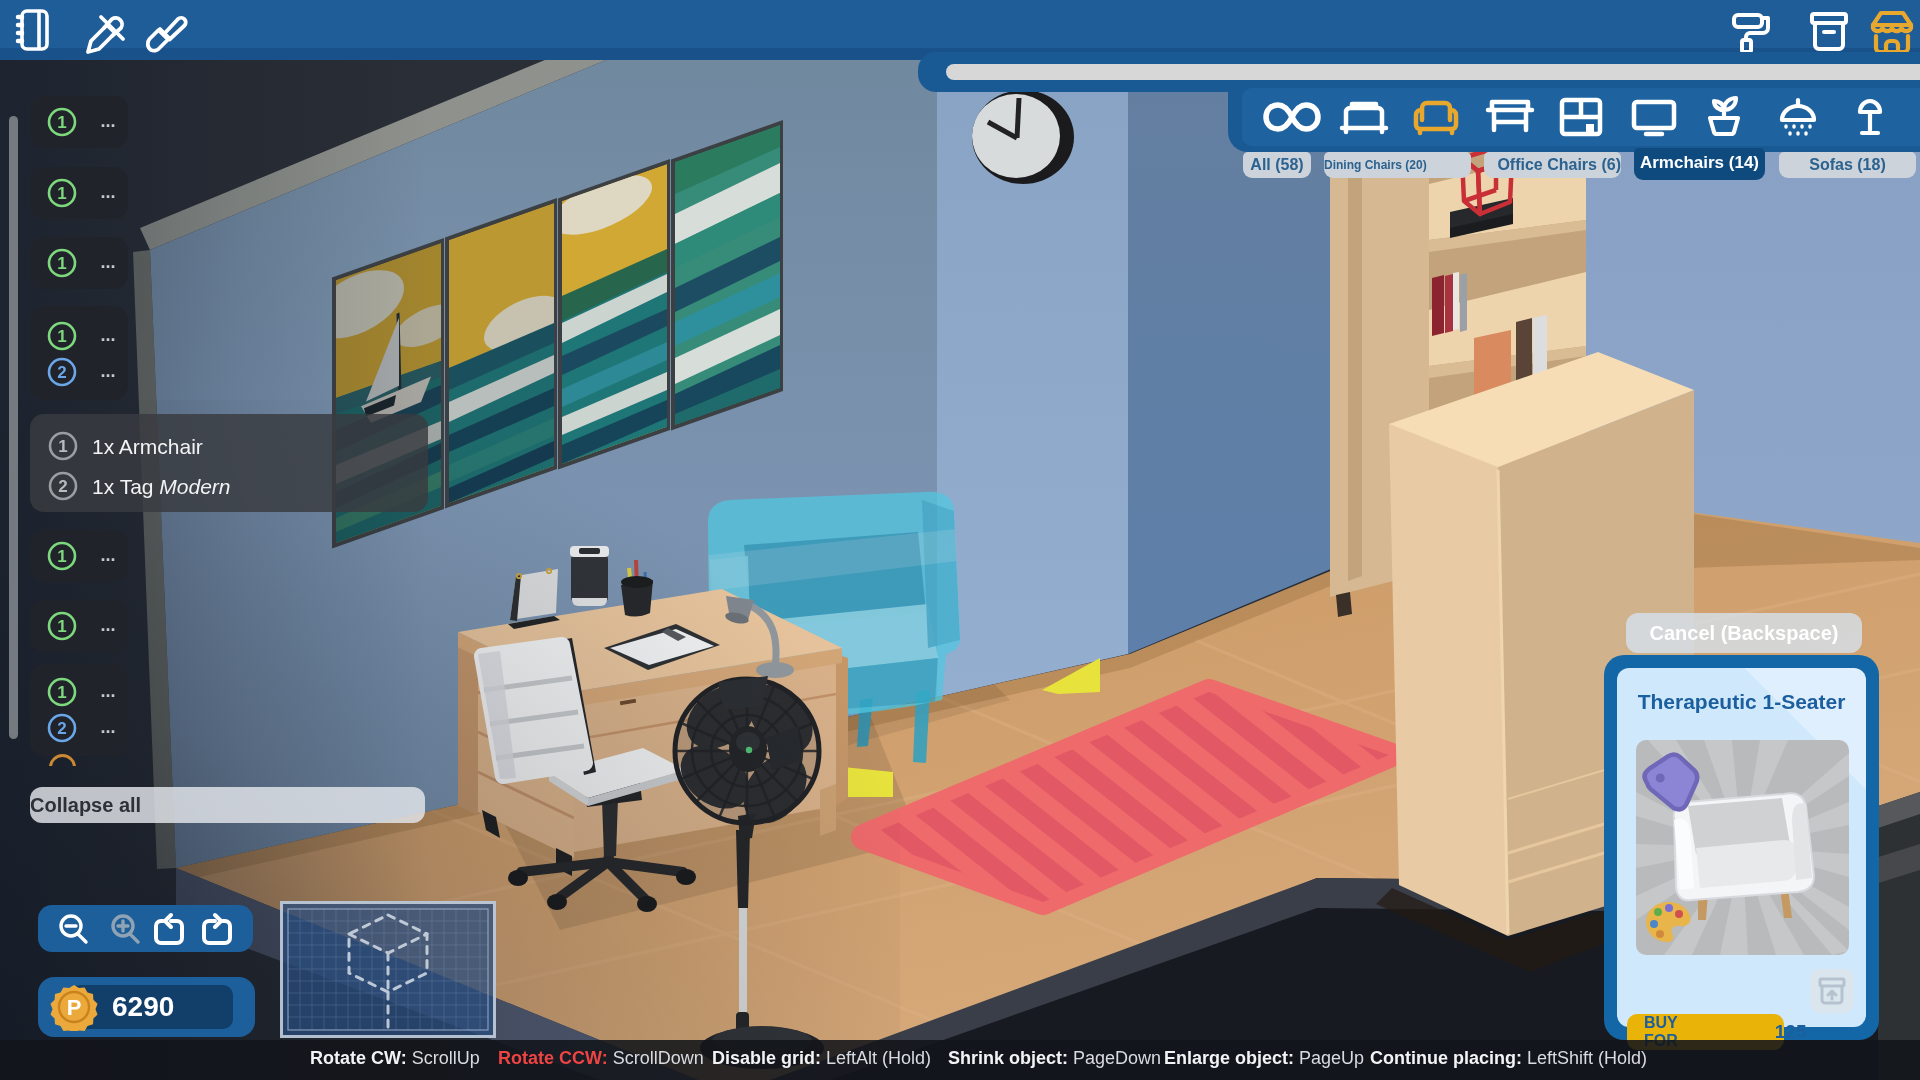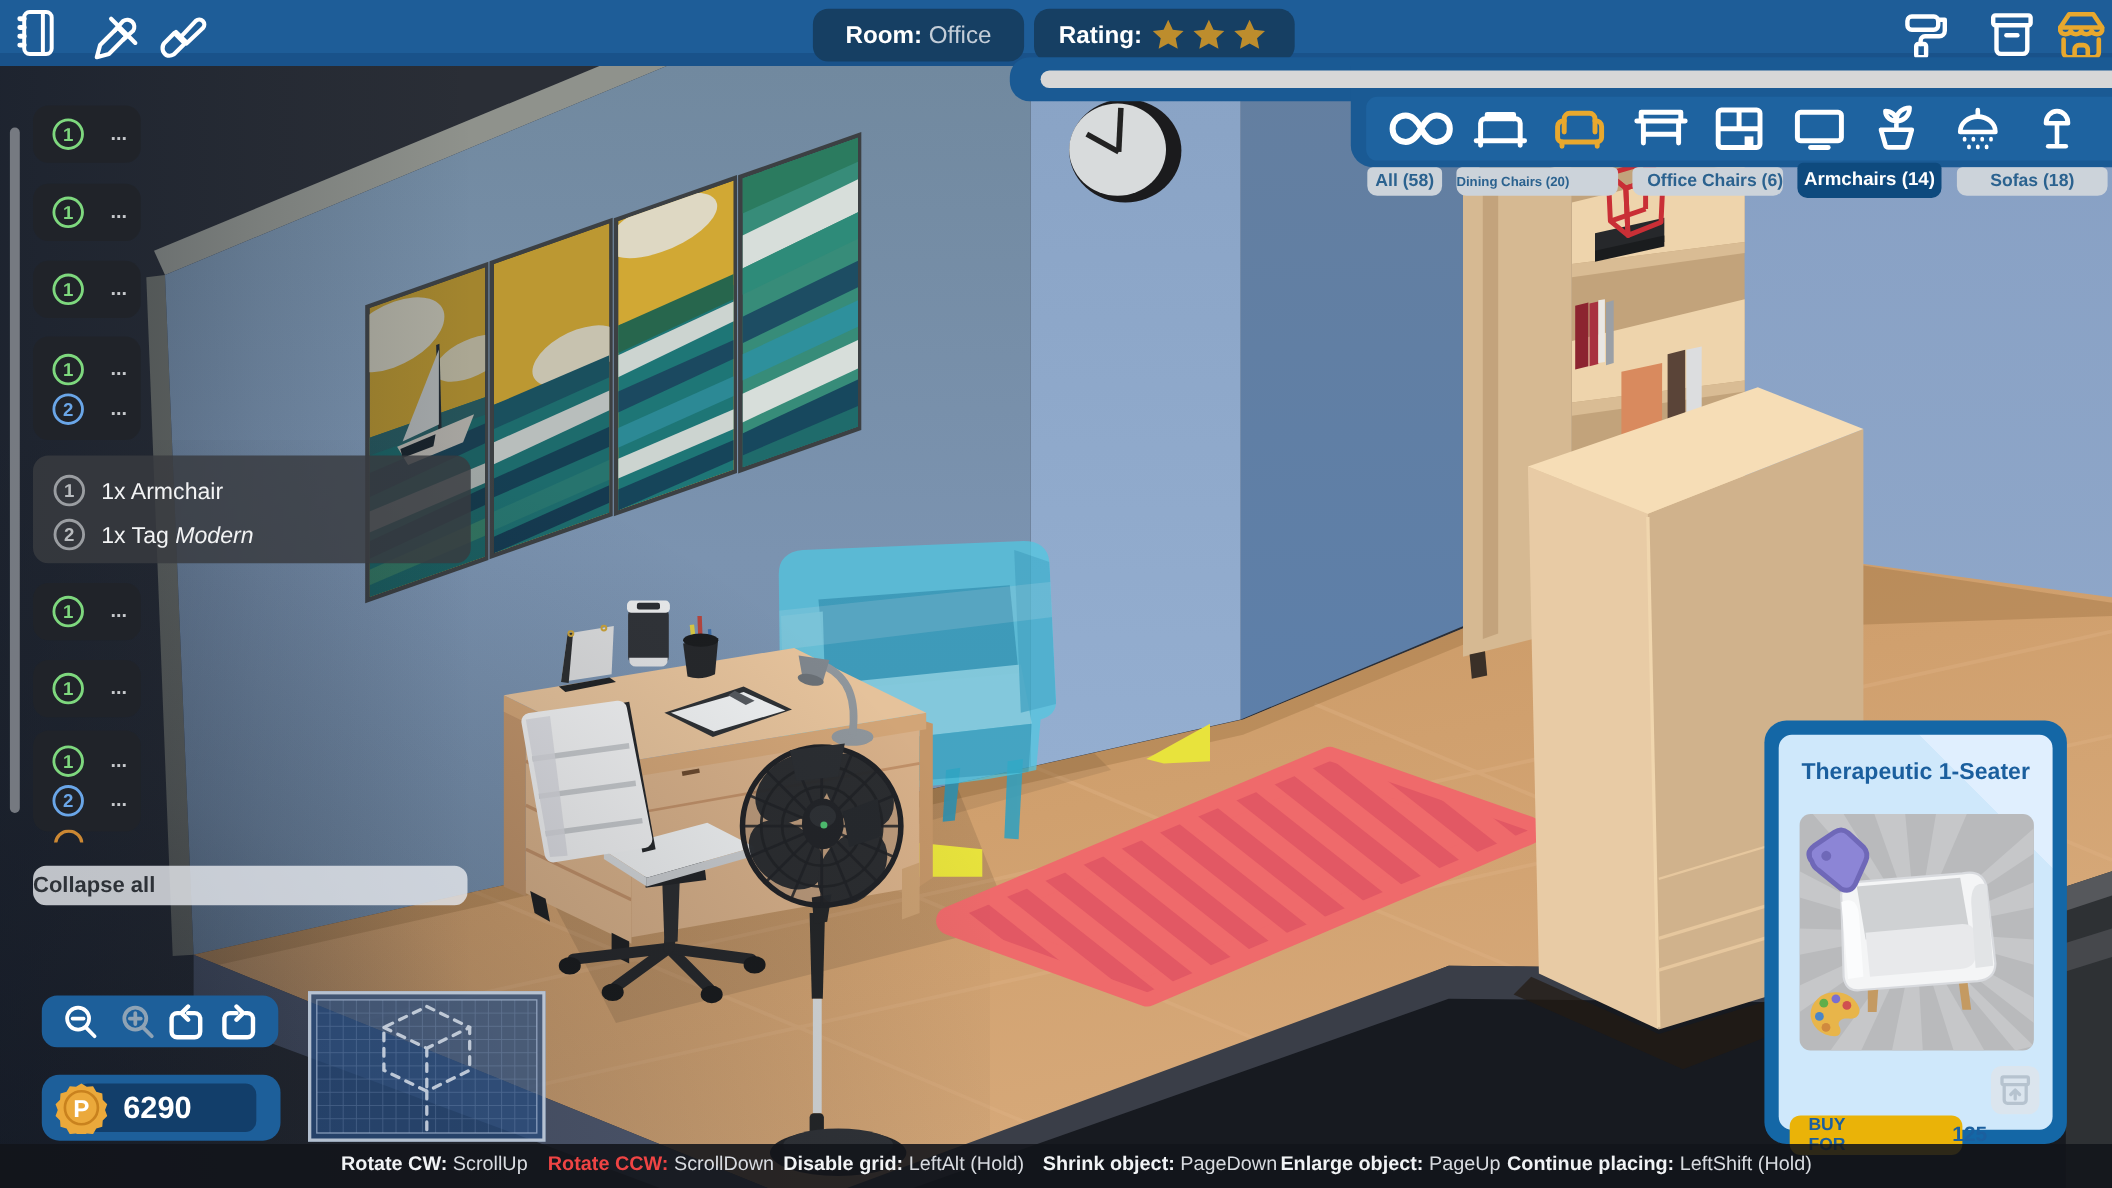--- a/index.html
+++ b/index.html
@@ -486,35 +486,21 @@
   </g>
 
   <g fill="none" stroke="#e8a82e" stroke-width="4.2" stroke-linecap="round" stroke-linejoin="round">
     <path d="M173,25 l8,-12 h22 l8,12 z"></path>
     <path d="M173,25 v3 a5,4.5 0 0 0 9.5,0 a5,4.5 0 0 0 9.5,0 a5,4.5 0 0 0 9.5,0 a5,4.5 0 0 0 9.5,0 v-3"></path>
     <path d="M176,36 v12 a4,4 0 0 0 4,4 h24 a4,4 0 0 0 4,-4 v-12"></path>
     <path d="M186,52 v-7 a4,4 0 0 1 4,-4 h4 a4,4 0 0 1 4,4 v7"></path>
   </g>
 </svg>
 
-<div class="abs" style="left:739px;top:8px;width:192px;height:48px;background:#163f63;border-radius:14px;display:flex;align-items:center;justify-content:center;font-size:22px;color:#fff;">
-      <b>Room:</b>
-      <span style="color:#c3cdd8">&nbsp;Office</span>
-    </div>
-
-<div class="abs" style="left:940px;top:8px;width:237px;height:48px;background:#163f63;border-radius:14px;display:flex;align-items:center;justify-content:center;font-size:22px;color:#fff;">
-  <b>Rating:&nbsp;</b>
-  <svg width="110" height="32" viewBox="0 0 110 32">
-    <g fill="#bd8d2d">
-      <path d="M18,2 l4.2,9 9.8,1.2 -7.2,6.6 1.9,9.6 -8.7,-4.9 -8.7,4.9 1.9,-9.6 -7.2,-6.6 9.8,-1.2 z"></path>
-      <path d="M55,2 l4.2,9 9.8,1.2 -7.2,6.6 1.9,9.6 -8.7,-4.9 -8.7,4.9 1.9,-9.6 -7.2,-6.6 9.8,-1.2 z"></path>
-      <path d="M92,2 l4.2,9 9.8,1.2 -7.2,6.6 1.9,9.6 -8.7,-4.9 -8.7,4.9 1.9,-9.6 -7.2,-6.6 9.8,-1.2 z"></path>
-    </g>
-  </svg>
-</div>
+
 
 <div class="abs" style="left:918px;top:52px;width:1002px;height:40px;background:#1a5a94;border-radius:18px 0 0 18px;"></div>
 <div class="abs" style="left:1228px;top:60px;width:692px;height:92px;background:#1a5a94;border-radius:0 0 0 20px;"></div>
 
 <div class="abs" style="left:946px;top:64px;width:974px;height:16px;background:#d7d7d7;border-radius:8px 0 0 8px;"></div>
 
 <div class="abs" style="left:1242px;top:88px;width:678px;height:58px;background:#1e63a0;border-radius:10px 0 0 10px;"></div>
 <svg class="abs" style="left:1242px;top:88px" width="678" height="58" viewBox="0 0 678 58">
 
   <path d="M50,29 c-4,-8 -8,-12 -14,-12 c-7,0 -12,5 -12,12 c0,7 5,12 12,12 c6,0 10,-4 14,-12 c4,-8 8,-12 14,-12 c7,0 12,5 12,12 c0,7 -5,12 -12,12 c-6,0 -10,-4 -14,-12 z" fill="none" stroke="#fff" stroke-width="5.5" stroke-linejoin="round"></path>
@@ -686,20 +672,21 @@
     <path d="M8,20 h200 M8,32 h200 M8,44 h200 M8,56 h200 M8,68 h200 M8,80 h200 M8,92 h200 M8,104 h200 M8,116 h200"></path>
   </g>
 
   <g fill="none" stroke="#d5dde8" stroke-width="3" stroke-dasharray="7 7" stroke-linecap="round" opacity="0.85">
     <path d="M108,14 L147,33 L147,72 L108,91 L69,72 L69,33 Z"></path>
     <path d="M69,33 L108,52 L147,33 M108,52 L108,91"></path>
     <path d="M108,91 L108,126"></path>
   </g>
 </svg>
 
+<div class="abs" style="left:1626px;top:613px;width:236px;height:40px;background:rgba(213,227,239,0.78);border-radius:12px;text-align:center;line-height:40px;font-size:20px;font-weight:bold;color:#fff;">Cancel (Backspace)</div>
 
 <div class="abs" style="left:1604px;top:655px;width:275px;height:385px;background:#1467a6;border-radius:20px;"></div>
 <div class="abs" style="left:1617px;top:668px;width:249px;height:359px;background:linear-gradient(225deg,#e0effe 0%,#e0effe 20%,#cfe8fb 20%);border-radius:12px;"></div>
 <div class="abs" style="left:1617px;top:690px;width:249px;height:30px;text-align:center;font-size:21px;font-weight:bold;color:#1b5f9e;">Therapeutic 1-Seater</div>
 
 <div class="abs" style="left:1636px;top:740px;width:213px;height:215px;background:#b9babc;border-radius:10px;overflow:hidden;">
   <svg width="213" height="215" viewBox="0 0 213 215">
     <g fill="#c6c7c9">
       <polygon points="106,107 213,85 213,62"></polygon>
           <polygon points="106,107 213,137 213,114"></polygon>

